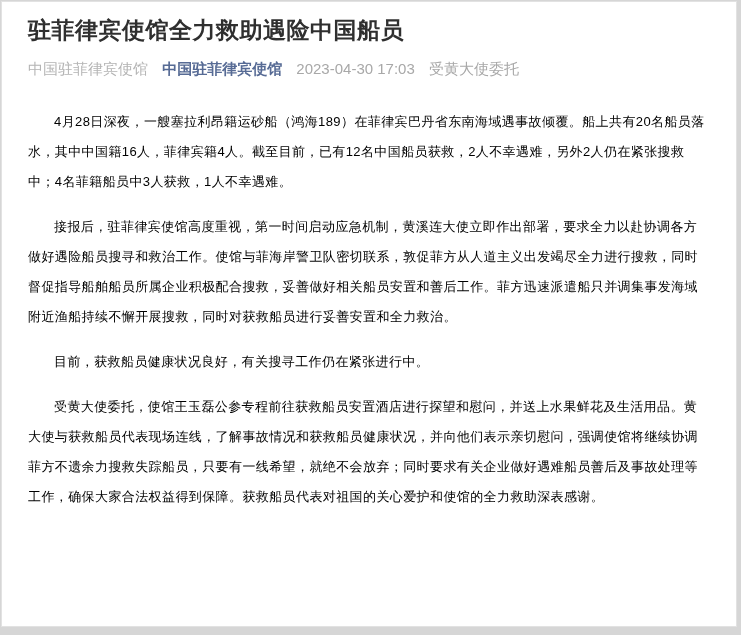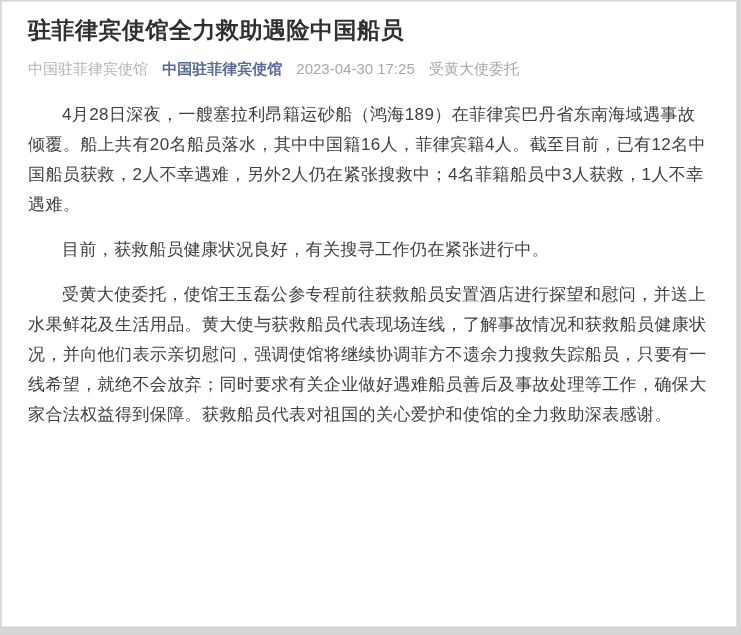--- a/index.html
+++ b/index.html
@@ -39,44 +39,45 @@
   .meta-row > span { margin-right: 10px; }
   .meta-author { color: #b4b4b4; }
   .meta-account {
     color: #576b95;
     font-weight: 600;
     cursor: pointer;
     text-decoration: none;
   }
   .meta-date, .meta-location { color: #a8a8a8; }
   .article-body {
-    margin-top: 21px;
-    font-size: 17px;
+    margin-top: 28px;
+    font-size: 13px;
     line-height: 30px;
-    color: #404040;
+    color: #000000;
     letter-spacing: 0.4px;
   }
   .article-body p {
     margin: 0 0 15px 0;
     text-indent: 2em;
   }
 </style>
 </head>
 <body>
 
 <div class="page">
 
   <h1 class="article-title">驻菲律宾使馆全力救助遇险中国船员</h1>
 
   <div class="meta-row">
     <span class="meta-author">中国驻菲律宾使馆</span>
     <span class="meta-account">中国驻菲律宾使馆</span>
-    <span class="meta-date">2023-04-30 17:25</span>
+    <span class="meta-date">2023-04-30 17:03</span>
     <span class="meta-location">受黄大使委托</span>
   </div>
 
   <div class="article-body">
     <p>4月28日深夜，一艘塞拉利昂籍运砂船（鸿海189）在菲律宾巴丹省东南海域遇事故倾覆。船上共有20名船员落水，其中中国籍16人，菲律宾籍4人。截至目前，已有12名中国船员获救，2人不幸遇难，另外2人仍在紧张搜救中；4名菲籍船员中3人获救，1人不幸遇难。</p>
+    <p>接报后，驻菲律宾使馆高度重视，第一时间启动应急机制，黄溪连大使立即作出部署，要求全力以赴协调各方做好遇险船员搜寻和救治工作。使馆与菲海岸警卫队密切联系，敦促菲方从人道主义出发竭尽全力进行搜救，同时督促指导船舶船员所属企业积极配合搜救，妥善做好相关船员安置和善后工作。菲方迅速派遣船只并调集事发海域附近渔船持续不懈开展搜救，同时对获救船员进行妥善安置和全力救治。</p>
     <p>目前，获救船员健康状况良好，有关搜寻工作仍在紧张进行中。</p>
     <p>受黄大使委托，使馆王玉磊公参专程前往获救船员安置酒店进行探望和慰问，并送上水果鲜花及生活用品。黄大使与获救船员代表现场连线，了解事故情况和获救船员健康状况，并向他们表示亲切慰问，强调使馆将继续协调菲方不遗余力搜救失踪船员，只要有一线希望，就绝不会放弃；同时要求有关企业做好遇难船员善后及事故处理等工作，确保大家合法权益得到保障。获救船员代表对祖国的关心爱护和使馆的全力救助深表感谢。</p>
   </div>
 
 </div>
 
 </body></html>

